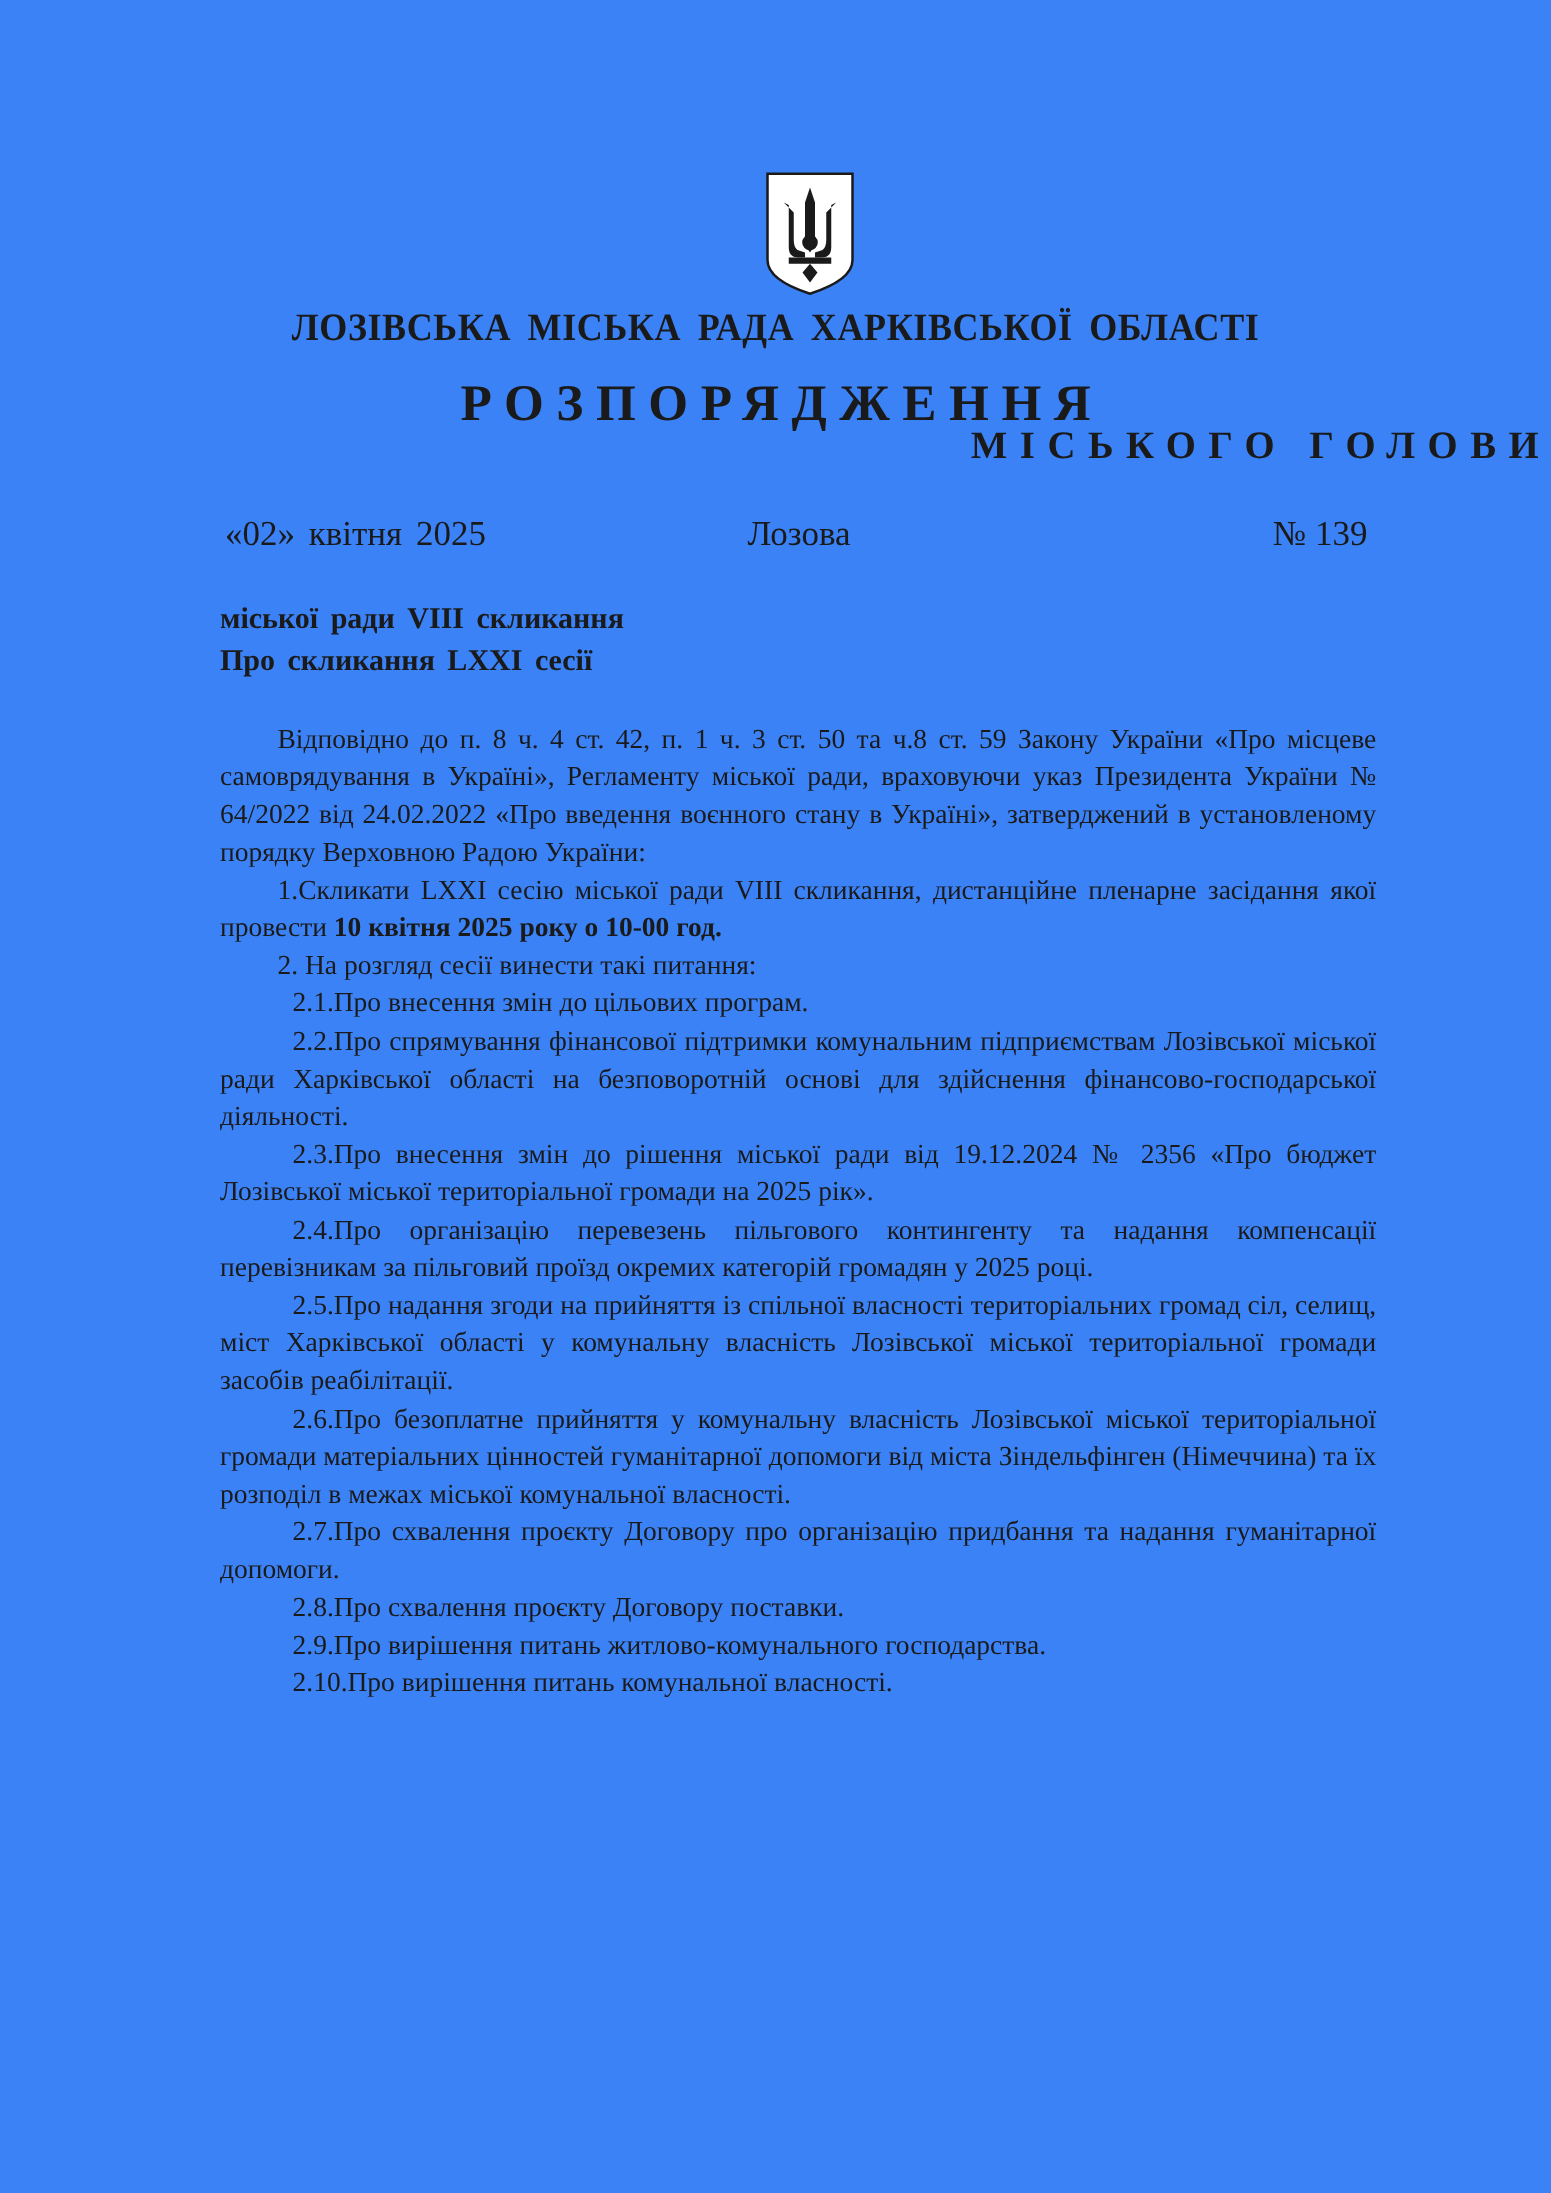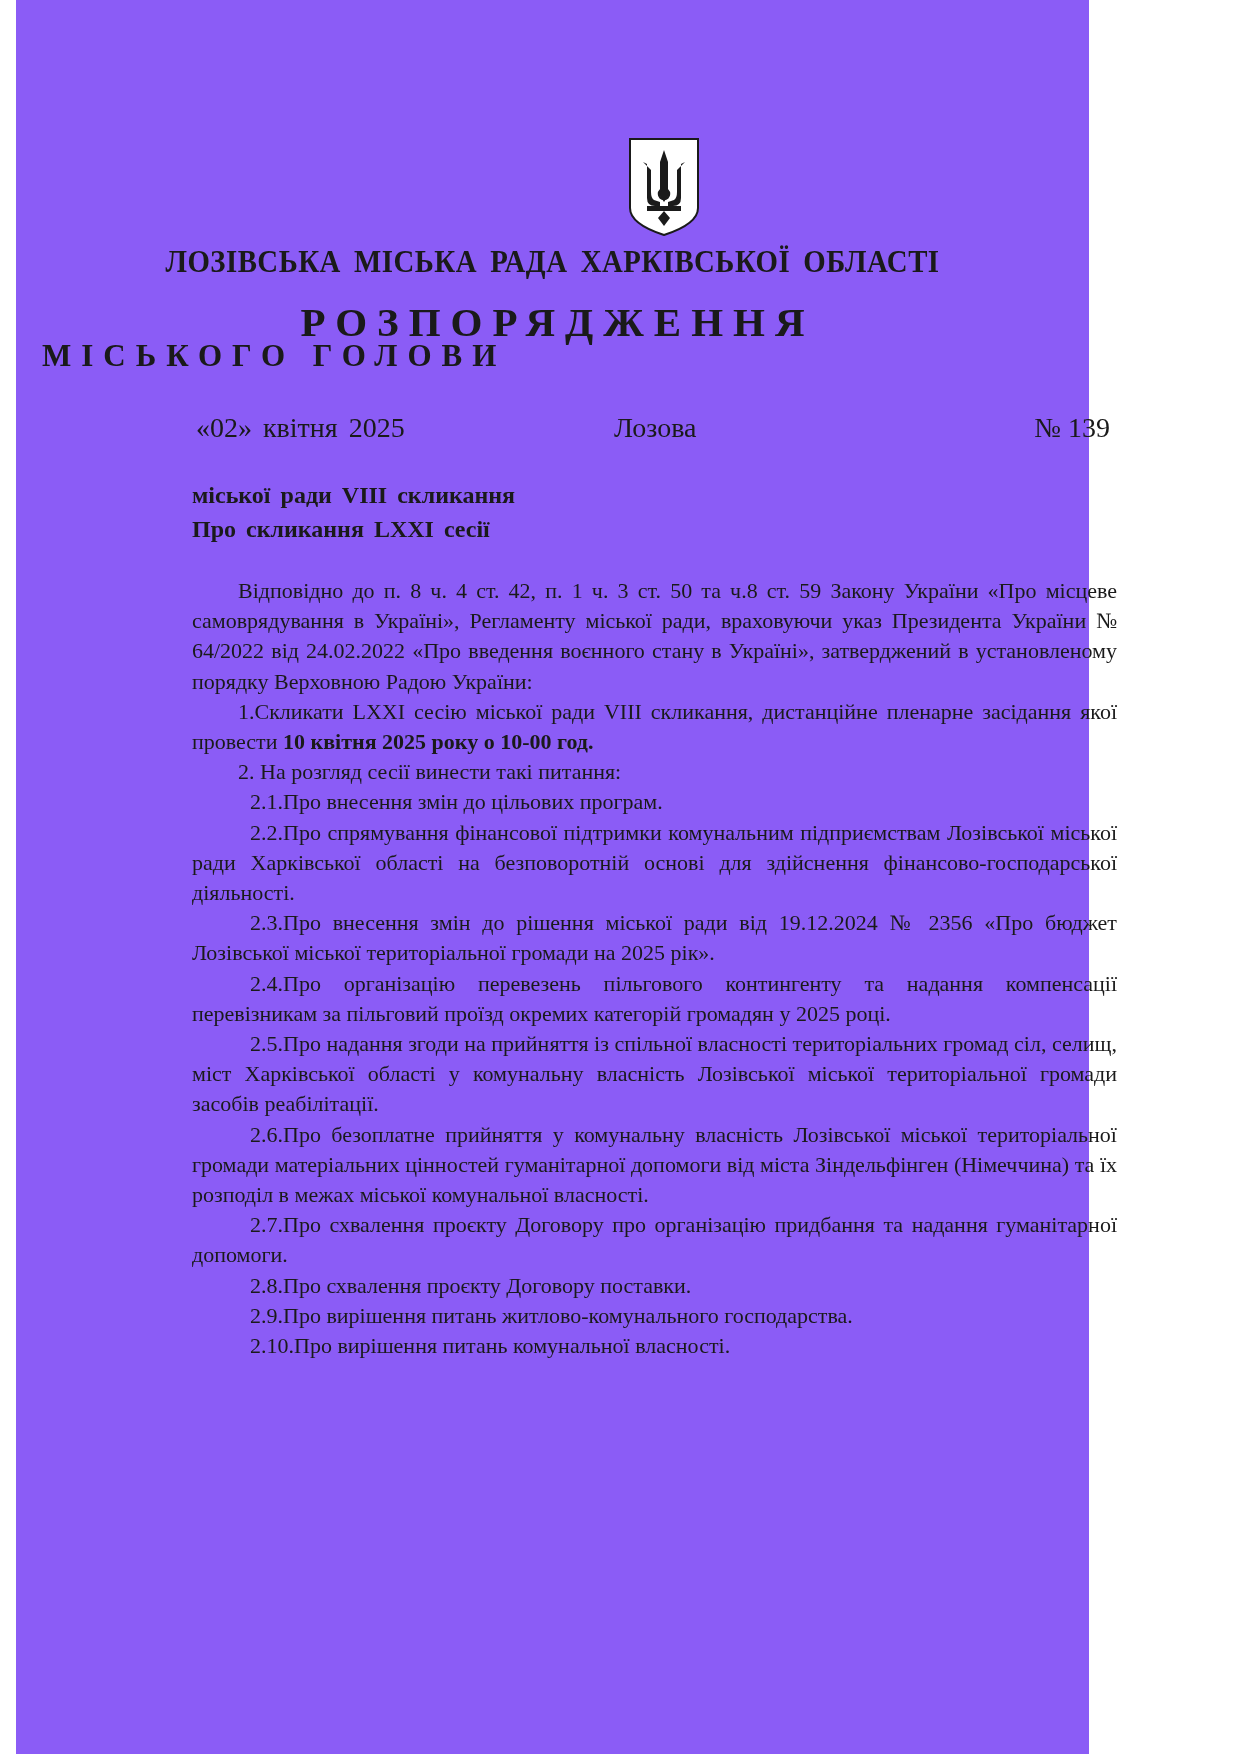--- a/index.html
+++ b/index.html
@@ -10,24 +10,24 @@
     body {
       width: 1241px;
       height: 1754px;
       position: relative;
       overflow: hidden;
       font-family: "Liberation Serif", "DejaVu Serif", serif;
       color: #1a1a1a;
     }
     .page {
       position: absolute;
-      left: 16px; top: 0;
-      width: 1073px;
+      left: 0; top: 0;
+      width: 1241px;
       height: 1754px;
-      background: #8b5cf6;
+      background: #3b82f6;
     }
     .emblem {
       position: absolute;
       left: 611px;
       top: 136px;
       width: 74px;
       height: 102px;
     }
     .org-title {
       position: absolute;
@@ -47,21 +47,21 @@
       text-align: center;
       font-weight: bold;
       font-size: 41px;
       letter-spacing: 10px;
       padding-left: 10px;
     }
     .doc-sub {
       position: absolute;
       left: 0; right: 0;
       top: 338px;
-      text-align: left;
+      text-align: right;
       font-weight: bold;
       font-size: 31px;
       letter-spacing: 10px;
       padding-left: 26px;
     }
     .meta-row {
       position: absolute;
       top: 412px;
       left: 180px;
       width: 920px;

